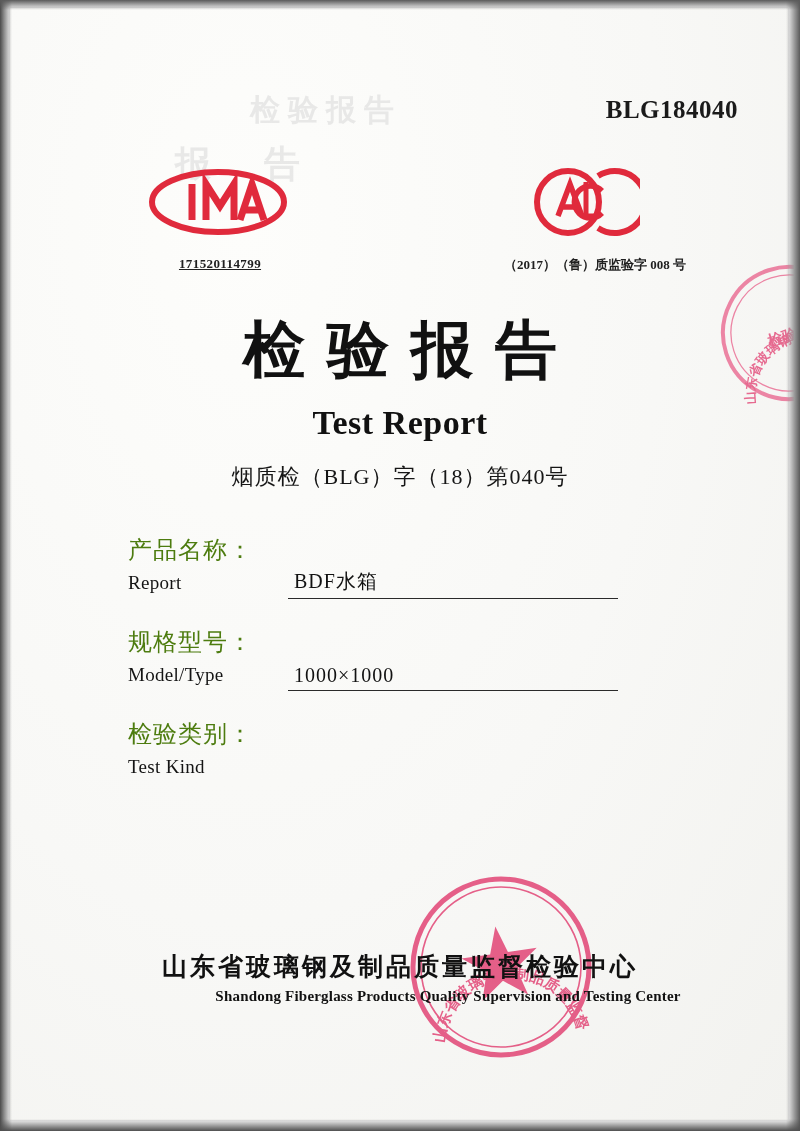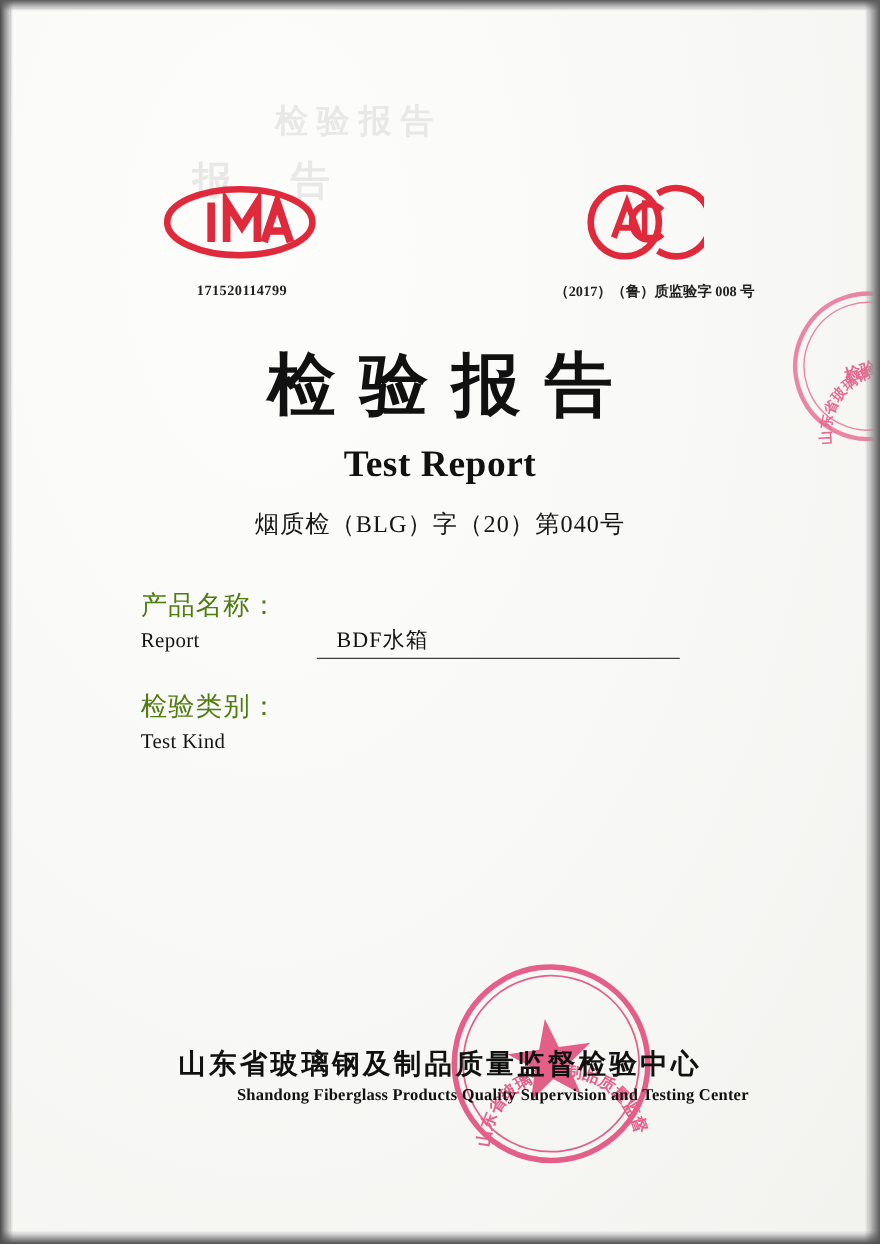--- a/index.html
+++ b/index.html
@@ -69,20 +69,21 @@
   .cma-code {
     position: absolute;
     left: 140px;
     top: 256px;
     width: 160px;
     text-align: center;
     font-size: 13px;
     font-weight: bold;
     color: #1f1f1f;
     letter-spacing: 0.4px;
+    text-decoration: underline;
   }
 
   
   .cal-wrap { position: absolute; left: 528px; top: 166px; width: 112px; height: 74px; }
   .cal-code {
     position: absolute;
     left: 486px;
     top: 256px;
     width: 200px;
     text-align: right;
@@ -152,21 +153,21 @@
   .value-line {
     position: absolute;
     left: 160px;
     top: 34px;
     width: 330px;
     border-bottom: 1.6px solid #2a2a2a;
     height: 34px;
   }
   .value-text {
     position: absolute;
-    left: 12px;
+    left: 0;
     bottom: 3px;
     width: 330px;
     text-align: center;
     font-size: 20px;
     color: #121212;
     letter-spacing: 1px;
   }
   .value-text.left { text-align: left; padding-left: 6px; width: 324px; }
 
   
@@ -219,20 +220,21 @@
 </style>
 </head>
 <body>
 
 <div id="page">
   <div class="paper"></div>
 
   <div class="ghost" id="ghost1">检验报告</div>
   <div class="ghost" id="ghost2">报 告</div>
 
+  <div class="doc-no">BLG184040</div>
 
   <div class="cma-wrap">
     <svg width="140" height="68" viewBox="0 0 140 68">
       <ellipse cx="70" cy="34" rx="66" ry="30" fill="none" stroke="#e02a3c" stroke-width="6"></ellipse>
       <path d="M44 16 L44 52" stroke="#e02a3c" stroke-width="7" fill="none"></path>
       <path d="M58 52 L58 16 L72 38 L86 16 L86 52" stroke="#e02a3c" stroke-width="7" fill="none" stroke-linejoin="miter"></path>
       <path d="M92 52 L104 16 L116 52 M96 42 L112 42" stroke="#e02a3c" stroke-width="7" fill="none"></path>
     </svg>
   </div>
   <div class="cma-code">171520114799</div>
@@ -243,32 +245,39 @@
       <path d="M70 10 A31 31 0 1 1 70 62" fill="none" stroke="#e02a3c" stroke-width="6"></path>
       <path d="M30 50 L42 18 L54 50 M34 41 L50 41" stroke="#e02a3c" stroke-width="5.5" fill="none"></path>
       <path d="M74 47 A16 16 0 1 1 74 25" fill="none" stroke="#e02a3c" stroke-width="5.5"></path>
       <path d="M58 16 L58 50 L70 50" stroke="#e02a3c" stroke-width="5" fill="none"></path>
     </svg>
   </div>
   <div class="cal-code">（2017）（鲁）质监验字 008 号</div>
 
   <div class="title-cn">检验报告</div>
   <div class="title-en">Test Report</div>
-  <div class="title-code">烟质检（BLG）字（20）第040号</div>
+  <div class="title-code">烟质检（BLG）字（18）第040号</div>
 
   <div class="fields">
 
     <div class="field-row">
       <div class="label-cn">产品名称：</div>
       <div class="label-en">Report</div>
       <div class="value-line">
         <div class="value-text left">BDF水箱</div>
       </div>
     </div>
 
+    <div class="field-row">
+      <div class="label-cn">规格型号：</div>
+      <div class="label-en">Model/Type</div>
+      <div class="value-line">
+        <div class="value-text left">1000×1000</div>
+      </div>
+    </div>
 
 
     <div class="field-row">
       <div class="label-cn">检验类别：</div>
       <div class="label-en">Test Kind</div>
     </div>
 
   </div>
 
   <div class="stamp-center">

